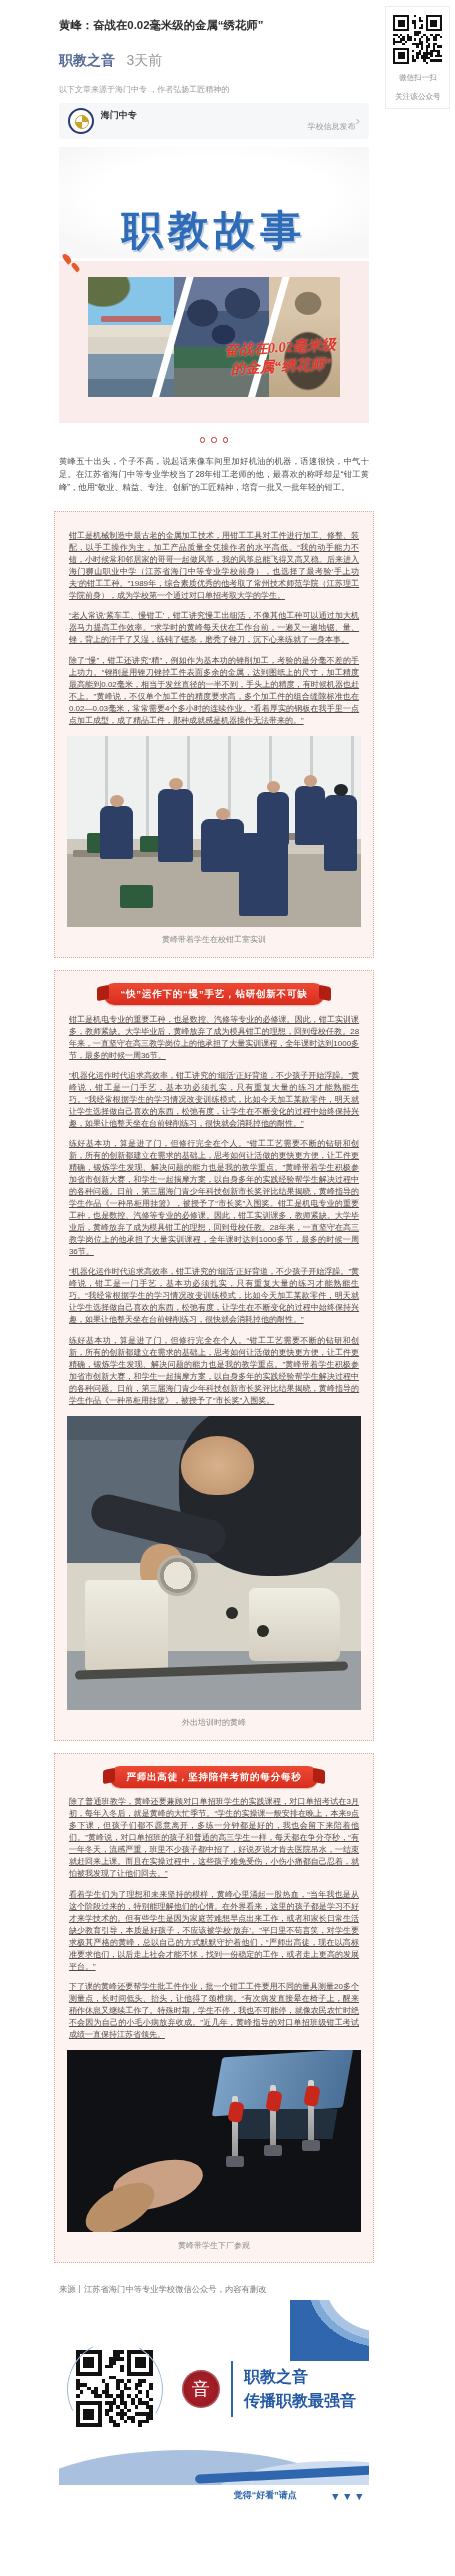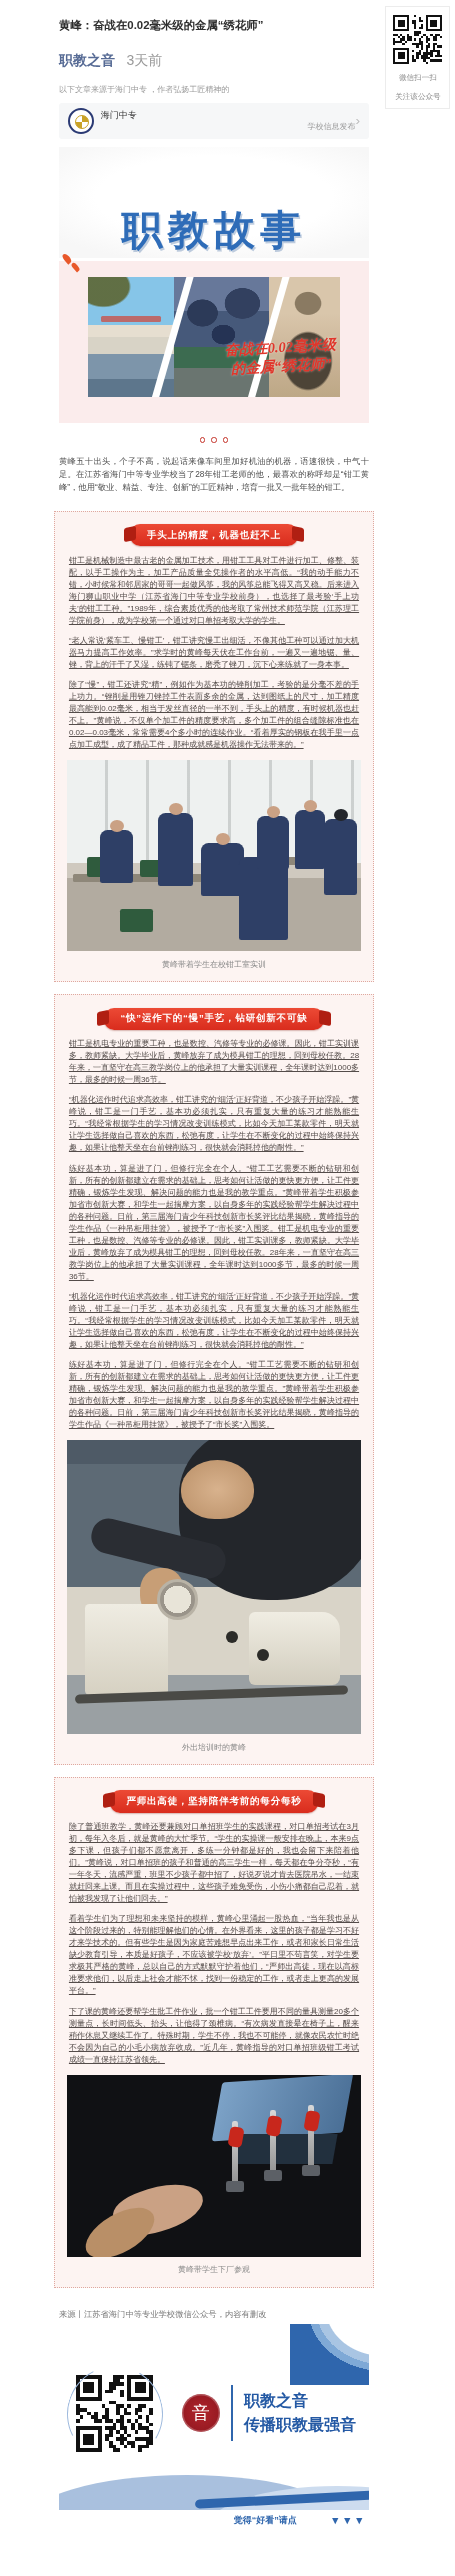--- a/index.html
+++ b/index.html
@@ -25,21 +25,21 @@
     width:26px; height:26px; border-radius:50%; background:#fff;
     border:2.3px solid #2b3a74; position:relative; flex:0 0 auto;
   }
   .avatar::before {
     content:""; position:absolute; left:50%; top:50%; width:12px; height:12px;
     margin:-6px 0 0 -6px; border-radius:50%;
     background:conic-gradient(#c9a227 0 25%, #fff 25% 50%, #c9a227 50% 75%, #fff 75%);
     border:0.8px solid #c9a227;
   }
   .card-meta { margin-left:6.8px; flex:1; }
-  .card-name { font-size:9px; font-weight:normal; color:#333; line-height:11.4px; }
+  .card-name { font-size:9px; font-weight:bold; color:#333; line-height:11.4px; }
   .card-desc { font-size:8px; color:#9a9a9a; line-height:10.6px; margin-top:0.8px;text-align:right; }
   .card-chevron { color:#bdbdbd; font-size:13.7px; line-height:13.7px; }
 
   
   .qr-panel {
     position:absolute; top:6px; right:4.6px; width:65px; z-index:6;
     background:#fff; border:0.8px solid #ececec; text-align:center; padding:7.6px 0 6px;
   }
   .qr-panel .qr-art { width:49px; height:49px; margin:0 auto 5.3px; }
   .qr-panel .qr-cap { font-size:7.6px; color:#8c8c8c; line-height:11.4px;margin-top:8px; }
@@ -385,21 +385,20 @@
     <div class="ln l"></div>
       <div class="ring"></div>
       <div class="ring"></div>
       <div class="ring"></div>
       <div class="ln r"></div>
   </div>
 
   <p class="intro">黄峰五十出头，个子不高，说起话来像车间里加好机油的机器，语速很快，中气十足。在江苏省海门中等专业学校当了28年钳工老师的他，最喜欢的称呼却是“钳工黄峰”，他用“敬业、精益、专注、创新”的工匠精神，培育一批又一批年轻的钳工。</p>
 
   <div class="story-box">
-    <div class="ribbon-wrap"><span class="ribbon">手头上的精度，机器也赶不上</span></div>
     <p>钳工是机械制造中最古老的金属加工技术，用钳工工具对工件进行加工、修整、装配，以手工操作为主，加工产品质量全凭操作者的水平高低。“我的动手能力不错，小时候常和邻居家的哥哥一起做风筝，我的风筝总能飞得又高又稳。后来进入海门狮山职业中学（江苏省海门中等专业学校前身），也选择了最考验‘手上功夫’的钳工工种。”1989年，综合素质优秀的他考取了常州技术师范学院（江苏理工学院前身），成为学校第一个通过对口单招考取大学的学生。</p>
     <p>“老人常说‘紧车工、慢钳工’，钳工讲究慢工出细活，不像其他工种可以通过加大机器马力提高工作效率。”求学时的黄峰每天伏在工作台前，一遍又一遍地锯、量、锉，背上的汗干了又湿，练钝了锯条，磨秃了锉刀，沉下心来练就了一身本事。</p>
     <p>除了“慢”，钳工还讲究“精”，例如作为基本功的锉削加工，考验的是分毫不差的手上功力。“锉削是用锉刀锉掉工件表面多余的金属，达到图纸上的尺寸，加工精度最高能到0.02毫米，相当于发丝直径的一半不到，手头上的精度，有时候机器也赶不上。”黄峰说，不仅单个加工件的精度要求高，多个加工件的组合缝隙标准也在0.02—0.03毫米，常常需要4个多小时的连续作业。“看着厚实的钢板在我手里一点点加工成型，成了精品工件，那种成就感是机器操作无法带来的。”</p>
     <div class="photo photo-1">
       <div class="bench" style="left:6px; top:114px; width:129px;"></div>
       <div class="bench" style="left:175px; top:97px; width:106px;"></div>
       <div class="vise" style="left:20px; top:97px; width:26px; height:20px;"></div>
       <div class="vise" style="left:73px; top:100px; width:23px; height:16.7px;"></div>
       <div class="vise" style="left:53px; top:149px; width:33px; height:23px;"></div>
       <div class="fig" style="left:33px; top:70px; width:33px; height:53px;"></div>

